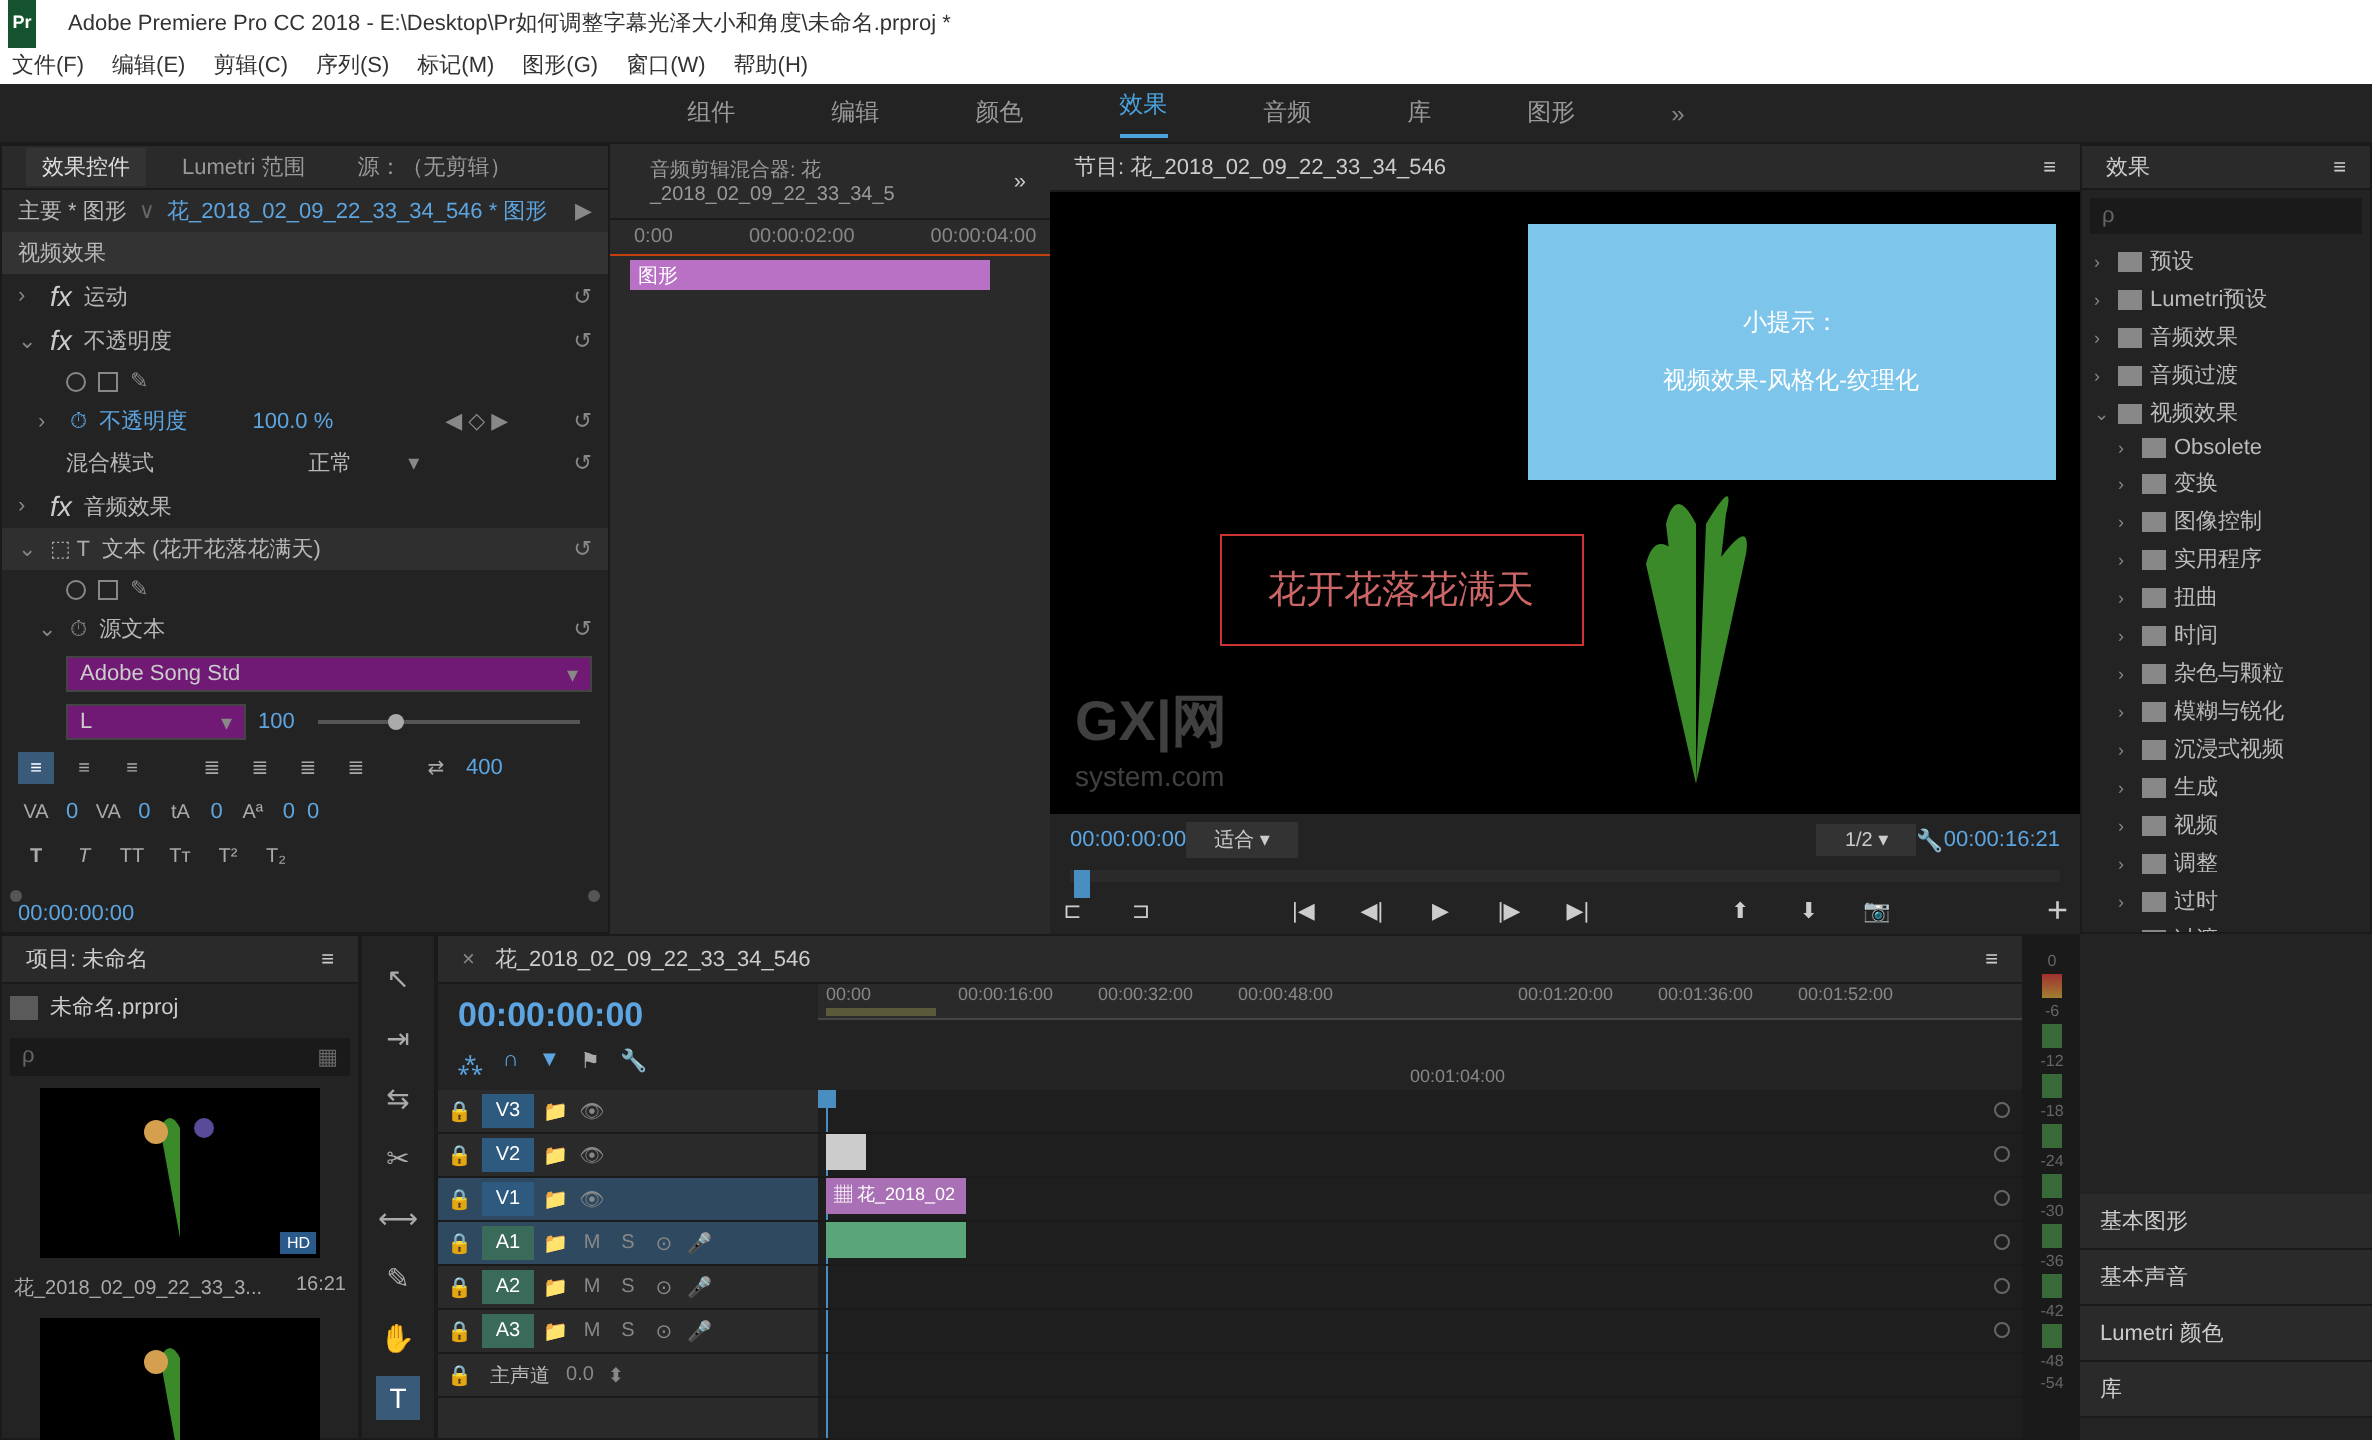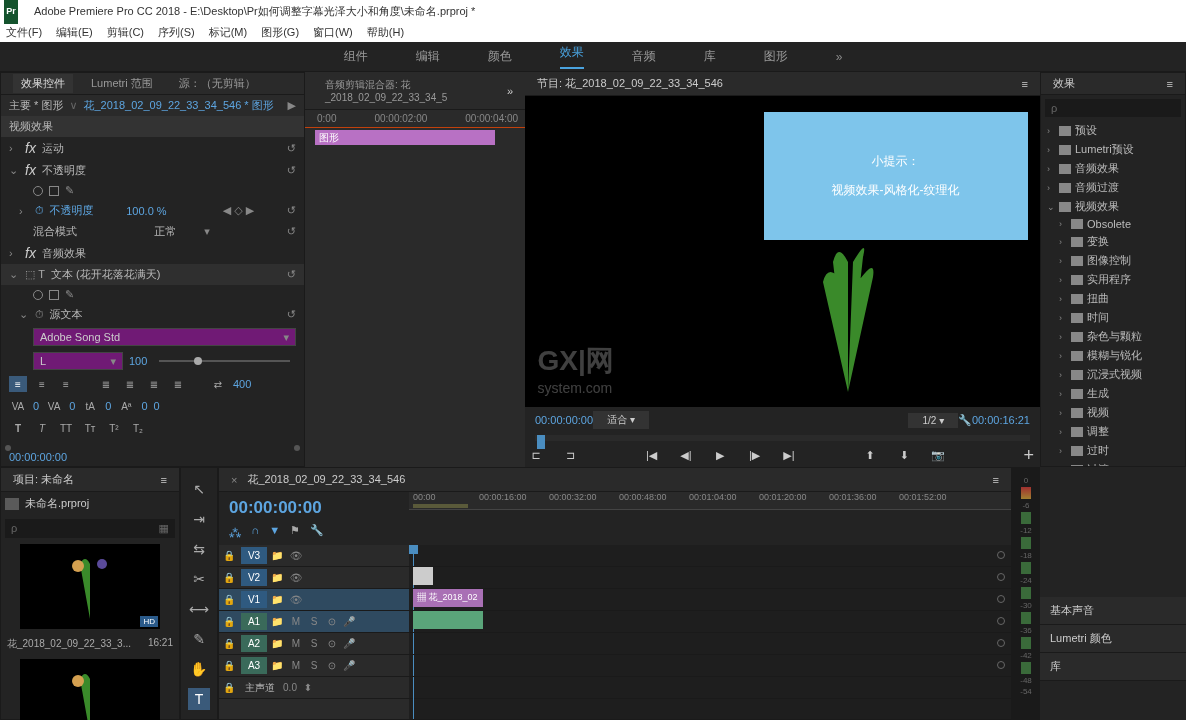--- a/index.html
+++ b/index.html
@@ -272,20 +272,23 @@
       <div class="monitor-content">
         <div class="blue-box">
           <div>小提示：</div>
           <div>视频效果-风格化-纹理化</div>
         </div>
         <div class="plant">
           <svg viewBox="0 0 100 170">
               <path d="M50 170 L35 40 Q40 20 50 40 L50 170 M50 170 L65 35 Q70 15 55 40 L50 170 M50 170 L25 60 Q30 40 45 60 L50 170 M50 170 L75 55 Q78 35 60 60 L50 170" fill="#3a8a2a"></path>
             </svg>
         </div>
+        <div class="red-text-box">
+          <span class="red-text">花开花落花满天</span>
+        </div>
         <div class="watermark">
           <div style="font-size:28px;font-weight:bold;">GX|网</div>
           <div>system.com</div>
         </div>
       </div>
     </div>
     <div class="program-controls">
       <div class="pc-info">
         <span>00:00:00:00</span>
         <span class="pc-dropdown"><span>适合</span> ▾</span>
@@ -488,21 +491,21 @@
           <span style="color:#aaa;">⚑</span>
           <span style="color:#aaa;">🔧</span>
         </div>
       </div>
       <div style="flex:1;">
         <div class="tl-ruler">
           <span style="left:4px;">00:00</span>
           <span style="left:70px;">00:00:16:00</span>
           <span style="left:140px;">00:00:32:00</span>
           <span style="left:210px;">00:00:48:00</span>
-          <span style="left:280px;">00:01:04:00</span>
+          <span style="left:296px;margin-top:41px;">00:01:04:00</span>
           <span style="left:350px;">00:01:20:00</span>
           <span style="left:420px;">00:01:36:00</span>
           <span style="left:490px;">00:01:52:00</span>
           <div style="position:absolute;left:4px;top:12px;width:55px;height:4px;background:#5a5a3a;"></div>
         </div>
       </div>
     </div>
     <div class="tl-body">
       <div class="tl-tracks-header">
         <div class="track-row">
@@ -601,17 +604,18 @@
     <span>-36</span>
     <div style="width:10px;height:12px;background:#3a6a3a;"></div>
     <span>-42</span>
     <div style="width:10px;height:12px;background:#3a6a3a;"></div>
     <span>-48</span>
     <span>-54</span>
   </div>
 
   <div class="right-stack">
     <div style="height:130px;"></div>
+    <div class="stack-item">基本图形</div>
     <div class="stack-item">基本声音</div>
     <div class="stack-item">Lumetri 颜色</div>
     <div class="stack-item">库</div>
   </div>
 </div>
 
 </body></html>

